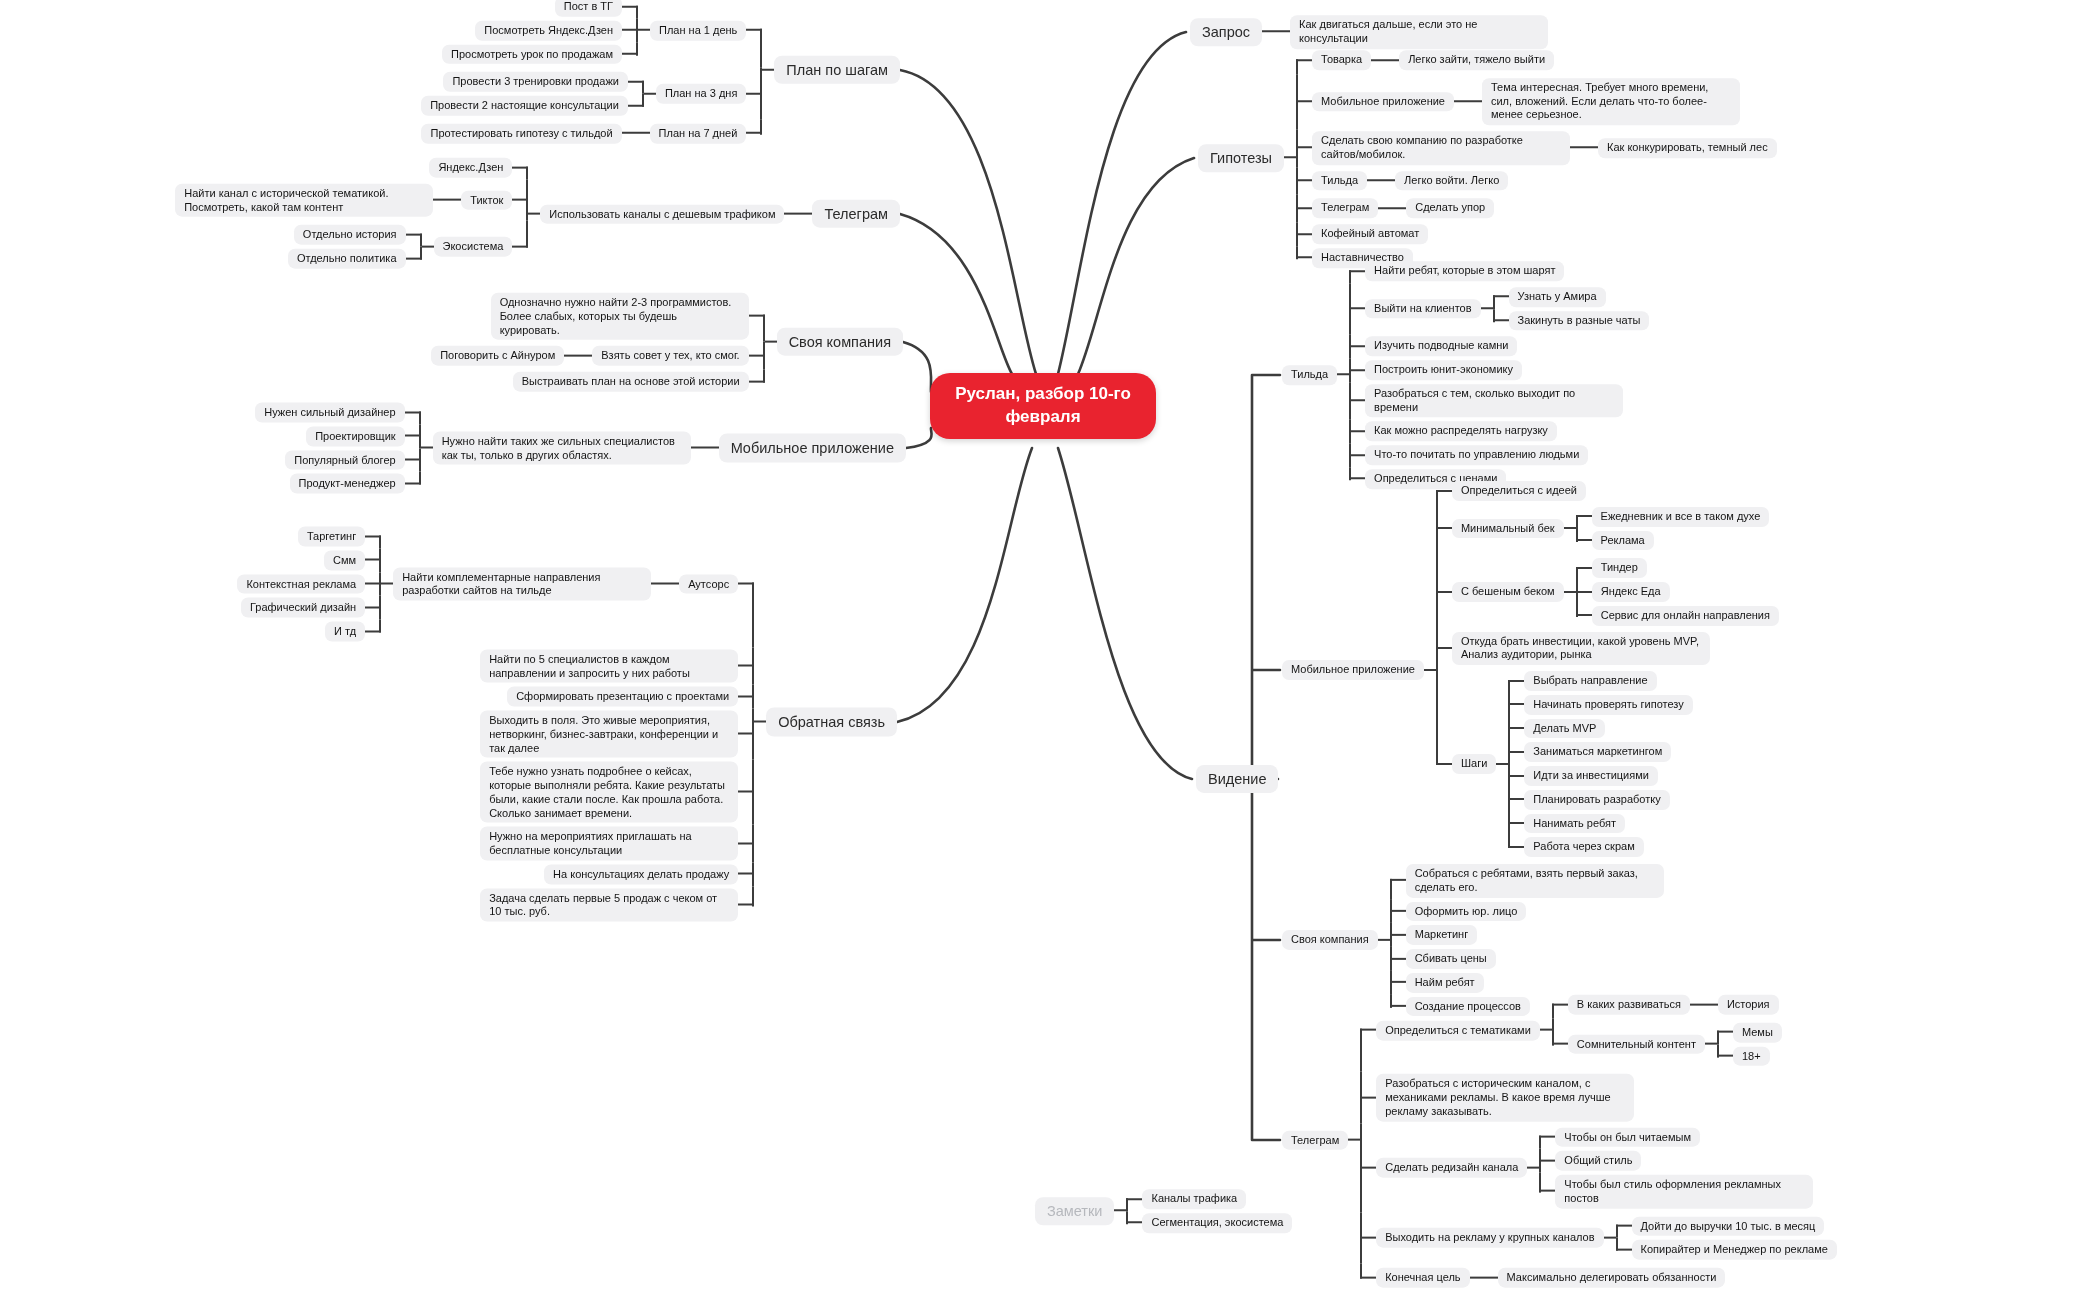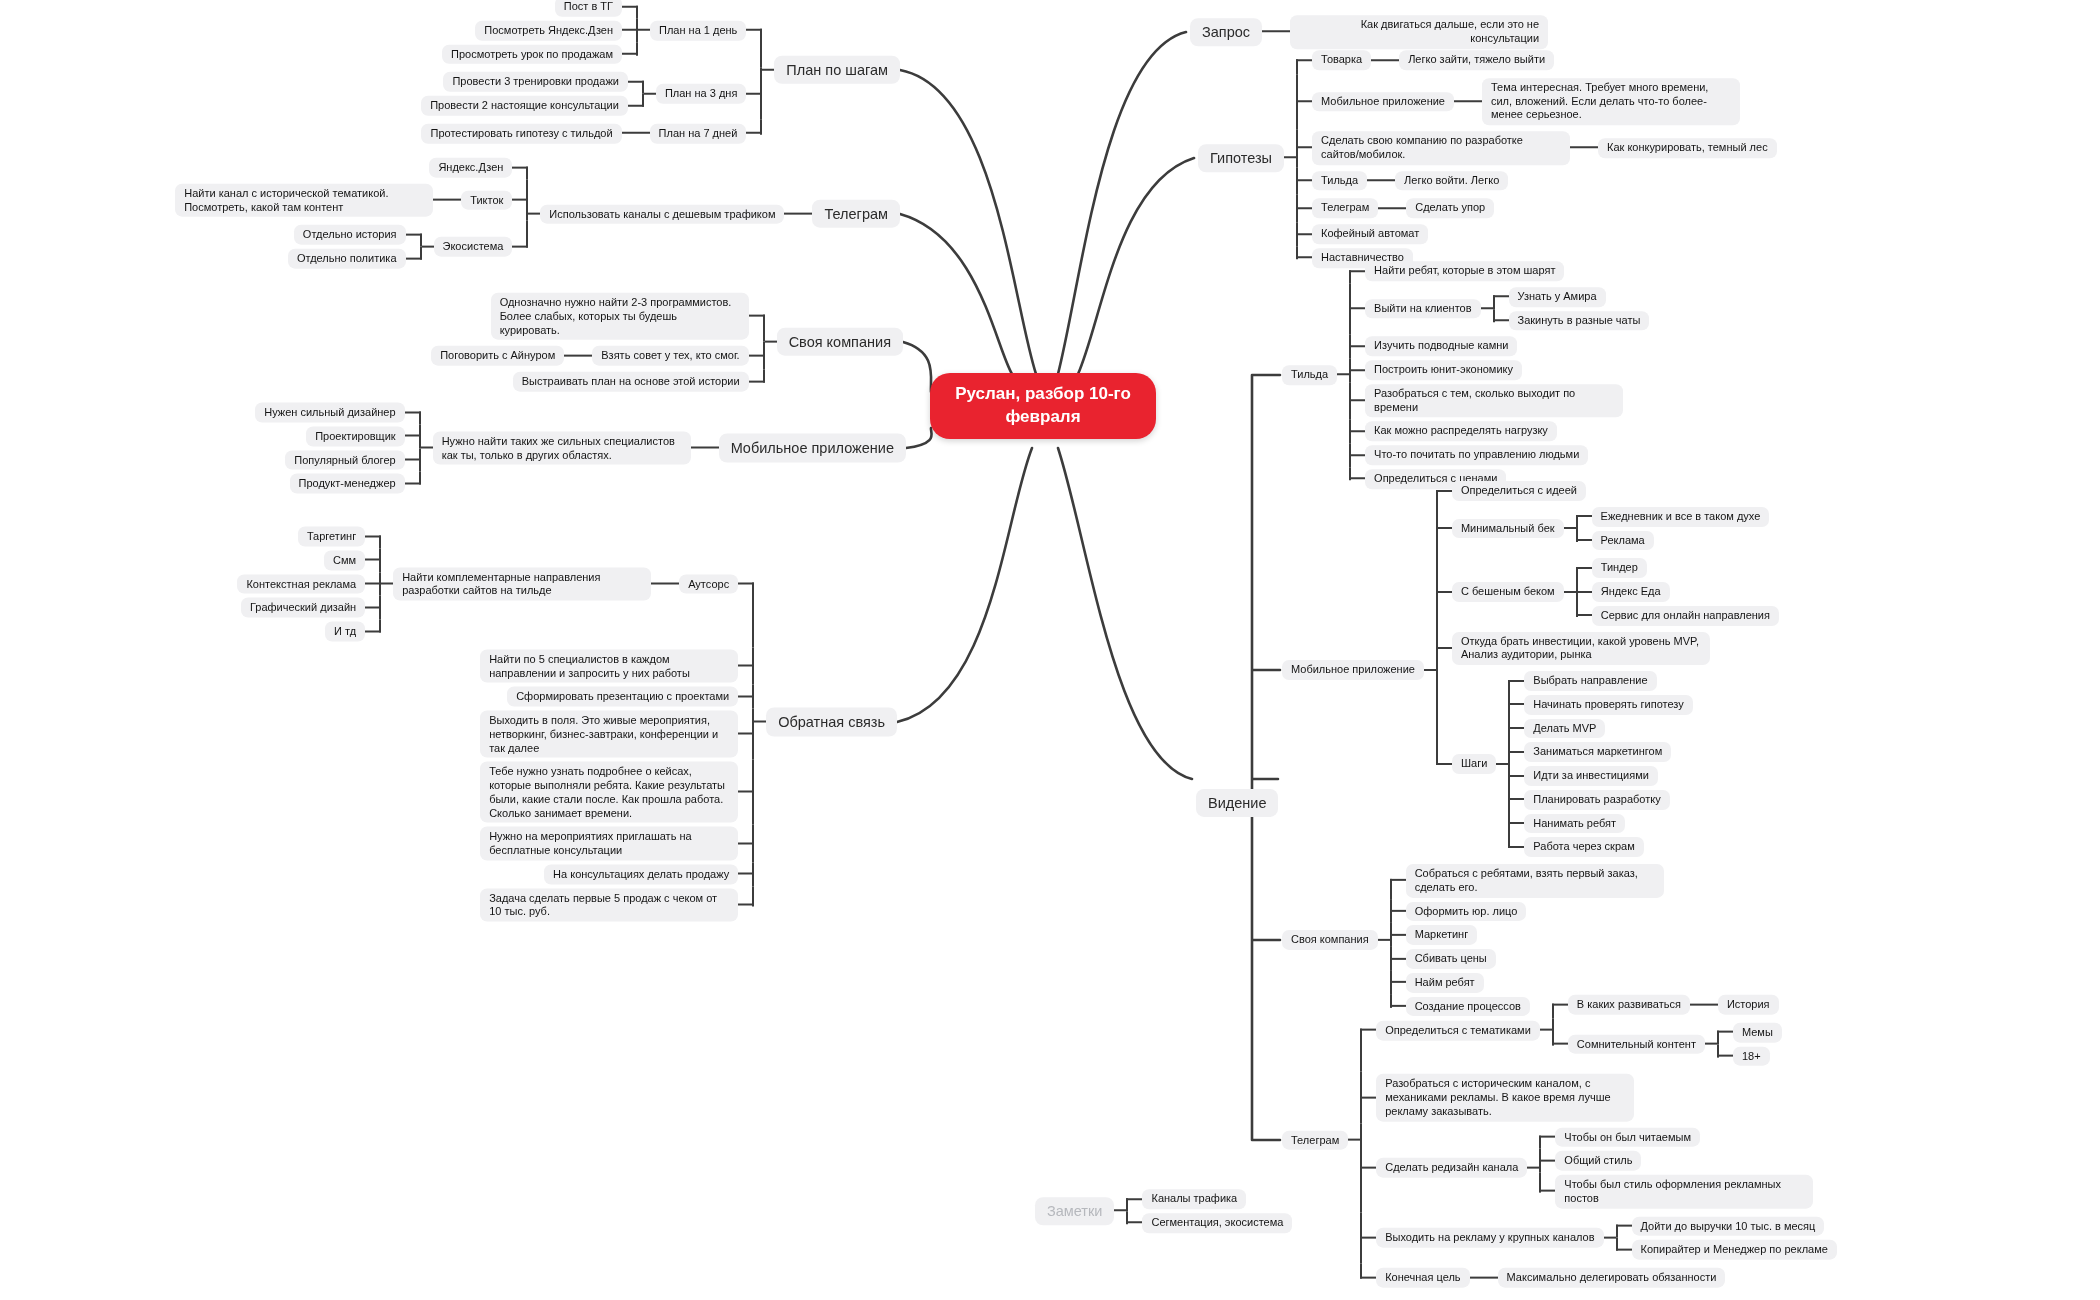--- a/index.html
+++ b/index.html
@@ -313,21 +313,21 @@
             </div>
           </div>
           <div class="tkid kl">
             <div class="tnode dl">
               <div class="tlabel">Задача сделать первые 5 продаж с чеком от 10 тыс. руб.</div>
             </div>
           </div>
         </div>
       </div>
     </div>
-    <div class="tree-holder" style="top: 32px; left: 1190px; text-align: right;">
+    <div class="tree-holder" style="top: 32px; left: 1190px;">
       <div class="tnode dr">
         <div class="tlabel root">Запрос</div>
         <div class="tkids kr">
           <div class="tkid kr">
             <div class="tnode dr">
               <div class="tlabel">Как двигаться дальше, если это не консультации</div>
             </div>
           </div>
         </div>
       </div>
@@ -402,21 +402,21 @@
             </div>
           </div>
           <div class="tkid kr">
             <div class="tnode dr">
               <div class="tlabel">Наставничество</div>
             </div>
           </div>
         </div>
       </div>
     </div>
-    <div class="tree-holder" style="top: 803px; left: 1196px;">
+    <div class="tree-holder" style="top: 779px; left: 1196px;">
       <div class="tnode dr">
         <div class="tlabel root">Видение</div>
       </div>
     </div>
     <div class="tree-holder" style="top: 375px; left: 1282px;">
       <div class="tnode dr">
         <div class="tlabel">Тильда</div>
         <div class="tkids kr">
           <div class="tkid kr">
             <div class="tnode dr">

